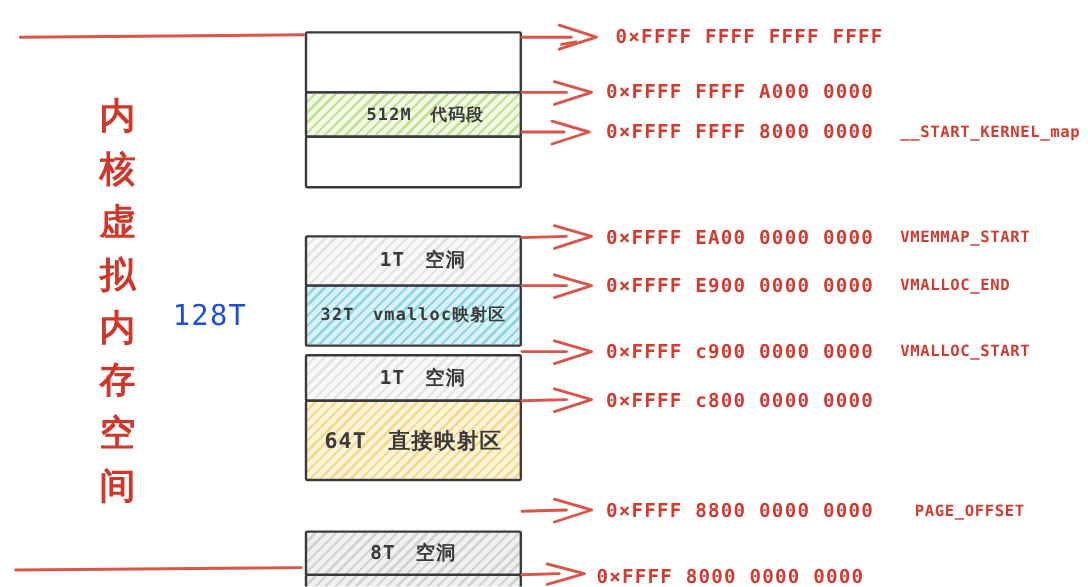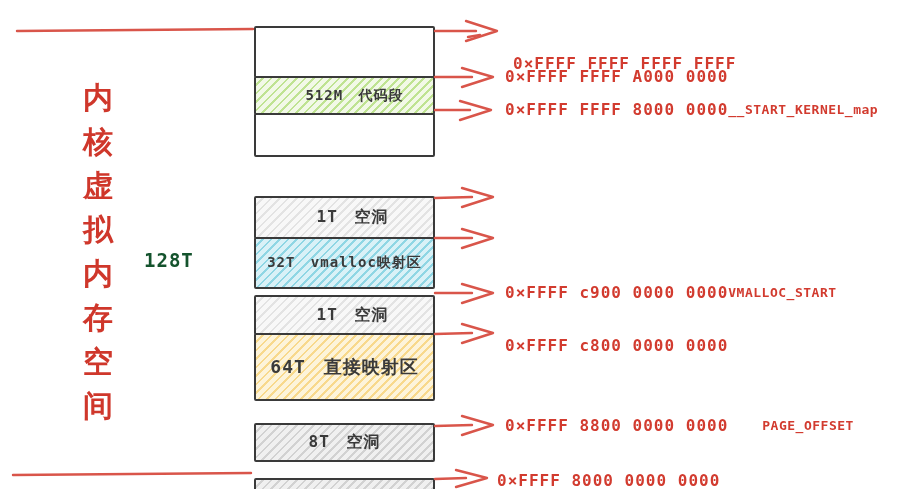--- a/index.html
+++ b/index.html
@@ -8,21 +8,21 @@
     overflow:hidden;font-family:"Liberation Sans",sans-serif;
   }
   
   .v-title{
     position:absolute;left:80px;top:76px;width:36px;
     display:flex;flex-direction:column;align-items:center;
     color:#cf372b;font-weight:bold;font-size:30px;line-height:44px;
   }
   .total-size{
     position:absolute;left:144px;top:249px;
-    color:#14532d;font-weight:bold;font-size:19px;letter-spacing:1px;
+    color:#1d4ed8;font-weight:normal;font-size:24px;letter-spacing:1px;
     font-family:"DejaVu Sans Mono",monospace;
   }
   
   .region{
     position:absolute;left:254px;width:181px;box-sizing:border-box;
     border:2px solid #3a3a3a;border-radius:2px;
     display:flex;align-items:center;justify-content:center;
     color:#3a3a3a;font-weight:bold;letter-spacing:1px;word-spacing:6px;
     font-family:"DejaVu Sans Mono","Liberation Sans",sans-serif;
   }
@@ -32,37 +32,37 @@
   .hatch-gray-light{background:repeating-linear-gradient(135deg,#f8f8f8 0 4px,#e3e3e3 4px 6px);padding-left:16px;}
   .hatch-gray{background:repeating-linear-gradient(135deg,#f0f0f0 0 4px,#d2d2d2 4px 6px);}
   .r0{top:26px;height:52px;background:#ffffff;}
   .r1{top:76px;height:39px;font-size:14px;padding-left:20px;}
   .r2{top:113px;height:44px;background:#ffffff;}
   .r3{top:155px;height:43px;font-size:14px;}
   .r4{top:196px;height:43px;font-size:16px;}
   .r5{top:237px;height:52px;font-size:14px;}
   .r6{top:295px;height:40px;font-size:16px;}
   .r7{top:333px;height:68px;font-size:18px;}
-  .r8{top:423px;height:39px;font-size:16px;}
+  .r8{top:442px;height:39px;font-size:16px;}
   .r9{top:478px;height:16px;}
   
   .addr{
     position:absolute;white-space:nowrap;line-height:20px;
     color:#d23b2f;font-weight:bold;
     font-family:"DejaVu Sans Mono",monospace;
   }
   .addr-value{font-size:16px;letter-spacing:1px;}
-  .addr-tag{font-size:13px;letter-spacing:0.5px;vertical-align:1px;}
-  .a0{top:21px;left:513px;margin-top:33px;}
+  .addr-tag{font-size:13px;letter-spacing:0.5px;margin-left:22px;vertical-align:1px;}
+  .a0{top:21px;left:513px;}
   .a1{top:67px;left:505px;}
   .a2{top:100px;left:505px;}
   .a3{top:188px;left:505px;}
   .a4{top:228px;left:505px;}
   .a5{top:283px;left:505px;}
-  .a6{top:324px;left:505px;margin-top:12px;}
+  .a6{top:324px;left:505px;}
   .a7{top:416px;left:505px;}
   .a7 .addr-tag{margin-left:34px;}
   .a8{top:471px;left:497px;}
   
   .arrow-layer{position:absolute;left:0;top:0;width:907px;height:489px;pointer-events:none;}
 </style>
 </head>
 <body>
 
 <div class="canvas">
@@ -144,20 +144,26 @@
 
   <div class="addr a0">
     <span class="addr-value">0×FFFF FFFF FFFF FFFF</span>
   </div>
   <div class="addr a1">
     <span class="addr-value">0×FFFF FFFF A000 0000</span>
   </div>
   <div class="addr a2">
     <span class="addr-value">0×FFFF FFFF 8000 0000</span><span class="addr-tag">__START_KERNEL_map</span>
   </div>
+  <div class="addr a3">
+    <span class="addr-value">0×FFFF EA00 0000 0000</span><span class="addr-tag">VMEMMAP_START</span>
+  </div>
+  <div class="addr a4">
+    <span class="addr-value">0×FFFF E900 0000 0000</span><span class="addr-tag">VMALLOC_END</span>
+  </div>
   <div class="addr a5">
     <span class="addr-value">0×FFFF c900 0000 0000</span><span class="addr-tag">VMALLOC_START</span>
   </div>
   <div class="addr a6">
     <span class="addr-value">0×FFFF c800 0000 0000</span>
   </div>
   <div class="addr a7">
     <span class="addr-value">0×FFFF 8800 0000 0000</span><span class="addr-tag">PAGE_OFFSET</span>
   </div>
   <div class="addr a8">

